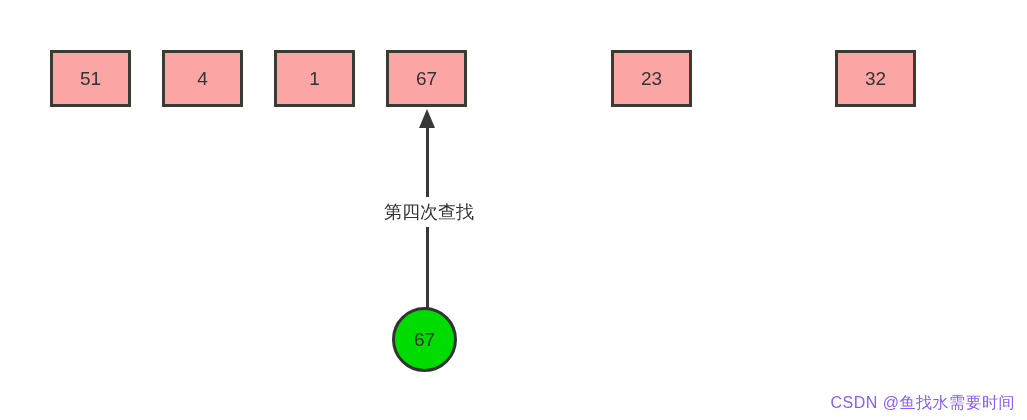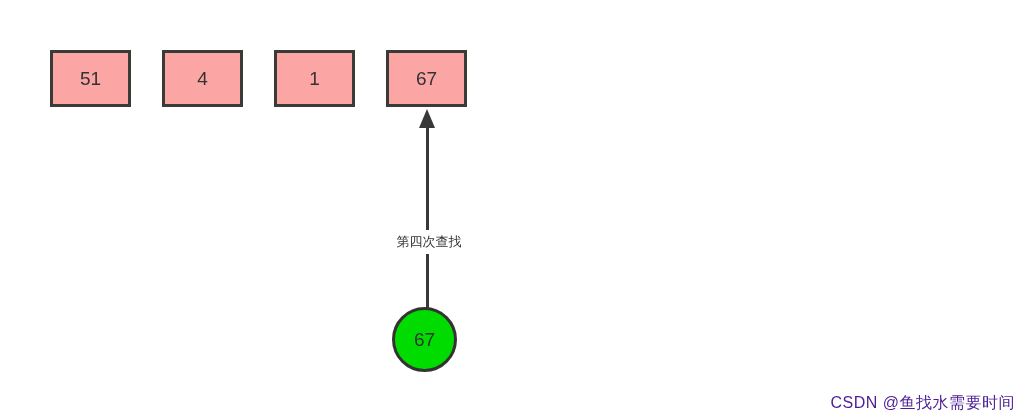--- a/index.html
+++ b/index.html
@@ -36,44 +36,43 @@
     height:0;
     border-left:8px solid transparent;
     border-right:8px solid transparent;
     border-bottom:19px solid #383838;
   }
   .step-label {
     position:absolute;
     transform:translateX(-50%);
     background:#ffffff;
     padding:3px 4px;
-    font-size:13px;
+    font-size:18px;
     color:#333333;
     white-space:nowrap;
-    margin-top:33px;
   }
   .target-circle {
     position:absolute;
     width:65px;
     height:65px;
     border-radius:50%;
     background:#00dc00;
     border:3px solid #333333;
     display:flex;
     align-items:center;
     justify-content:center;
     font-size:19px;
     color:#333333;
   }
   .watermark {
     position:absolute;
     right:12px;
     bottom:6px;
     font-size:16px;
-    color:#4c1d95;
+    color:#8b5cf6;
     letter-spacing:0.5px;
     white-space:nowrap;
   }
 </style>
 </head>
 <body>
 
 <div class="canvas">
 
   <div class="array-box" style="left:50px">
@@ -81,20 +80,26 @@
   </div>
   <div class="array-box" style="left:162px">
     <span>4</span>
   </div>
   <div class="array-box" style="left:274px">
     <span>1</span>
   </div>
   <div class="array-box" style="left:386px">
     <span>67</span>
   </div>
+  <div class="array-box" style="left:611px">
+    <span>23</span>
+  </div>
+  <div class="array-box" style="left:835px">
+    <span>32</span>
+  </div>
 
   <div class="arrow-head" style="left:419px; top:109px;"></div>
   <div class="arrow-line" style="left:426px; top:125px; height:183px;"></div>
 
   <div class="step-label" style="left:429px; top:197px;">第四次查找</div>
 
   <div class="target-circle" style="left:392px; top:307px;">
     <span>67</span>
   </div>
 

